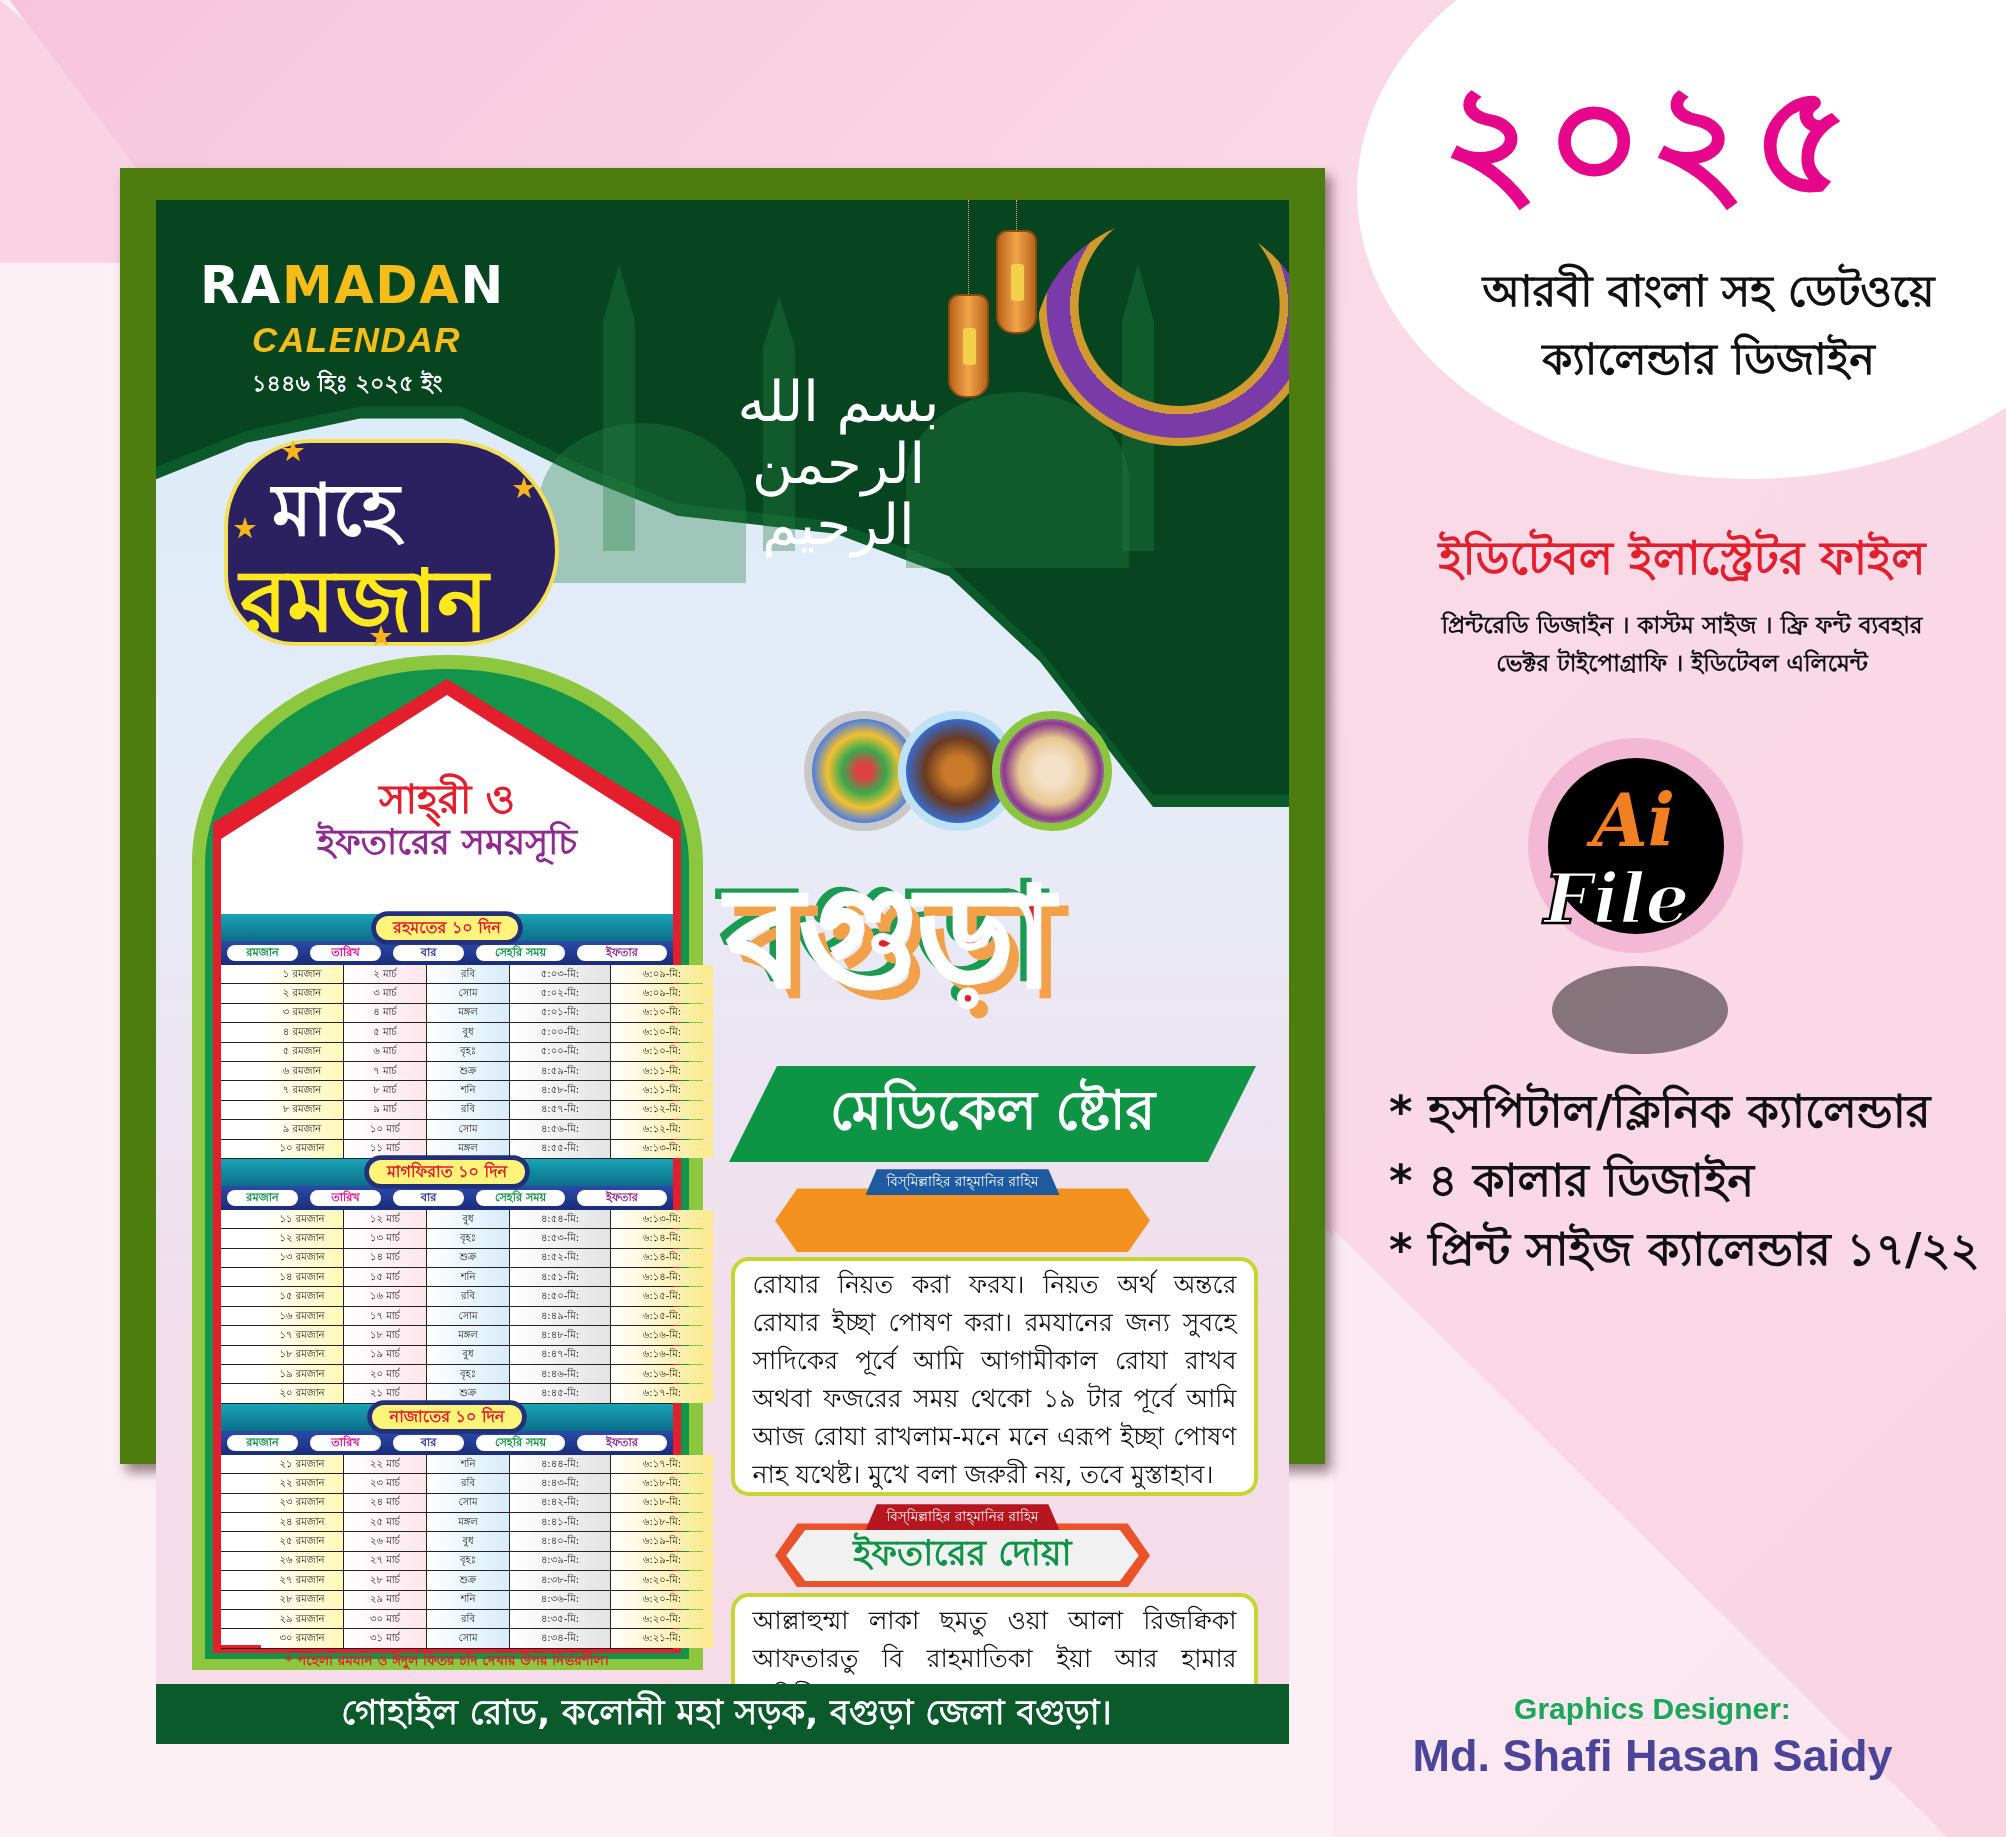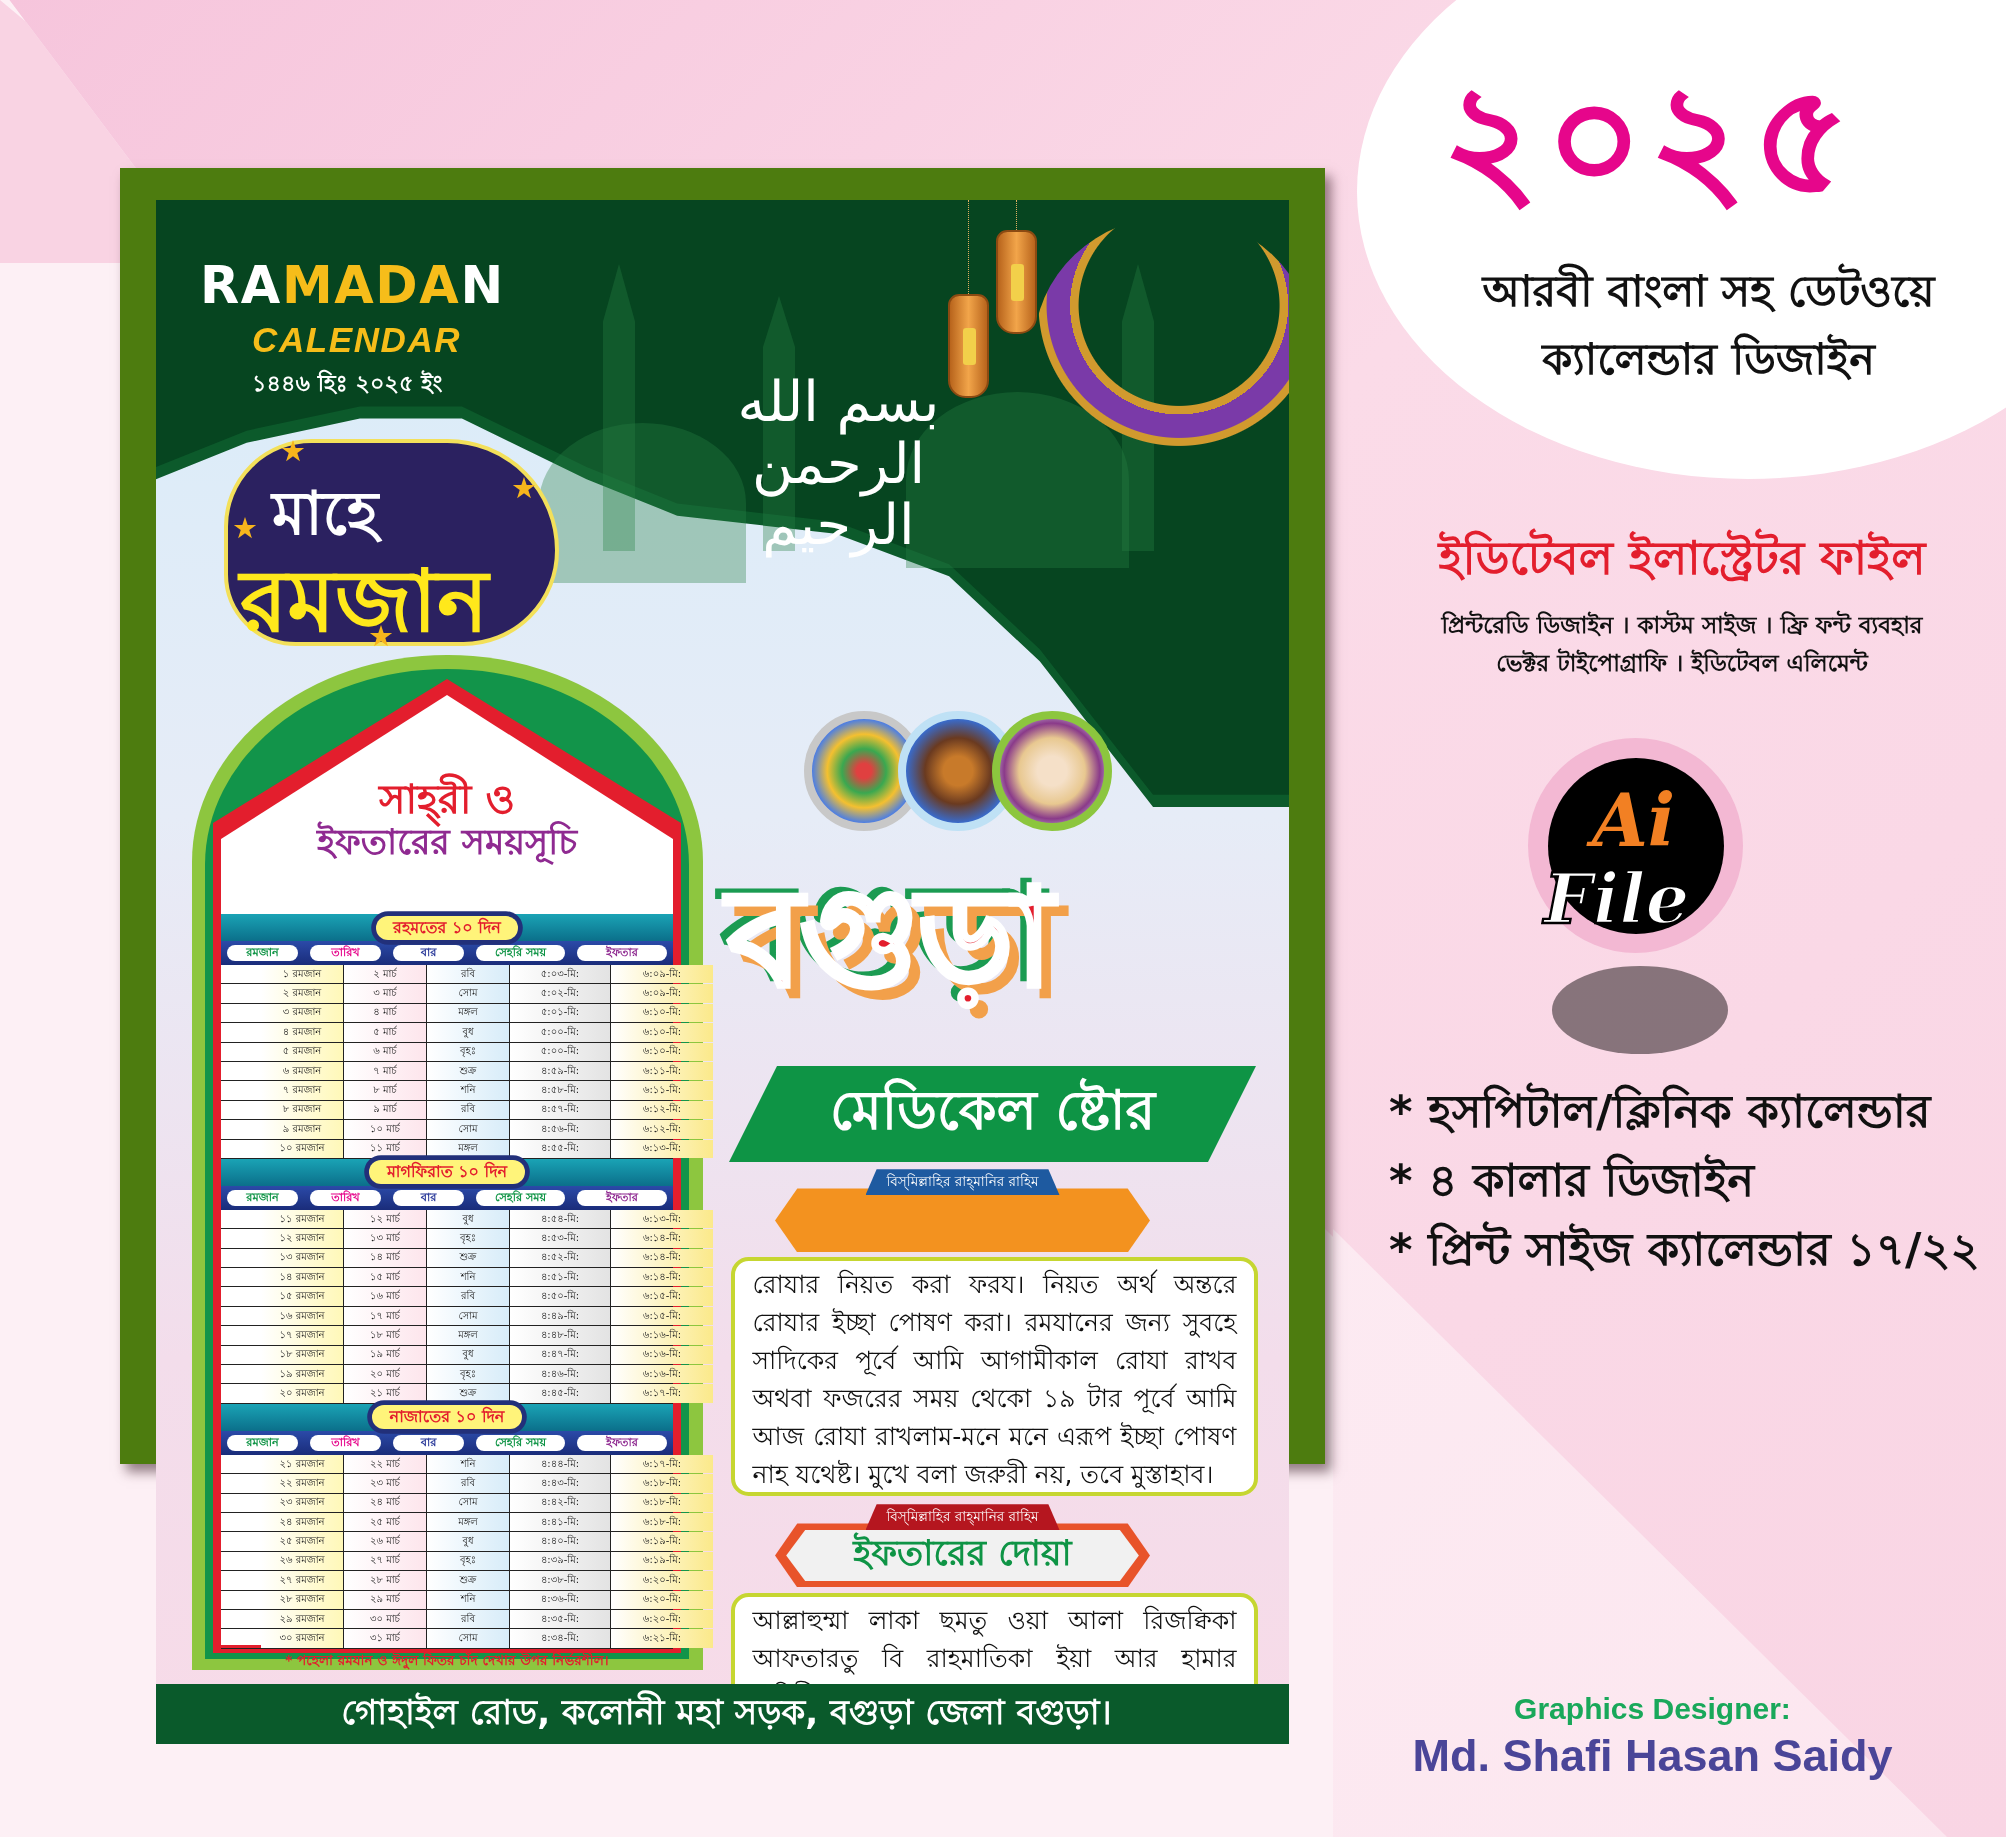--- a/index.html
+++ b/index.html
@@ -24,21 +24,21 @@
   .green-dark{position:absolute;left:0;top:0;width:1133px;height:607px;background:#064520;
     clip-path:polygon(0 0,100% 0,100% 98%,88% 98%,78% 74%,70% 60%,60% 53%,46% 50%,38% 44%,27% 34%,18% 34%,8% 38%,0 44%);}
   .mosque{position:absolute;background:rgba(40,130,70,0.35);}
   .ramadan-title{position:absolute;left:44px;top:56px;font-family:"DejaVu Sans",sans-serif;font-weight:900;font-size:51px;color:#fff;letter-spacing:1.6px;}
   .ramadan-title .y{color:#f6bd1a;}
   .calendar-sub{position:absolute;left:96px;top:120px;font-family:"Liberation Sans",sans-serif;font-weight:bold;font-style:italic;font-size:35px;color:#f6bd1a;letter-spacing:1.6px;}
   .year-sub{position:absolute;left:96px;top:166px;font-size:22.3px;font-weight:bold;color:#fff;}
 
   .mahe-ramzan{position:absolute;left:68px;top:239px;width:335px;height:207px;}
   .mahe-ramzan .blob{position:absolute;inset:0;background:#2b2160;border-radius:88px 112px 96px 72px;border:4.8px solid #f3e05a;}
-  .mahe-ramzan .l1{position:absolute;left:48px;top:28px;font-size:60px;font-weight:900;color:#fff;}
+  .mahe-ramzan .l1{position:absolute;left:48px;top:16px;font-size:72px;font-weight:900;color:#fff;}
   .mahe-ramzan .l2{position:absolute;left:16px;top:96px;font-size:86px;font-weight:900;color:#ffe81b;}
   .star{position:absolute;color:#f7b51c;font-size:29px;}
 
   .calligraphy{position:absolute;left:559px;top:112px;width:247px;height:303px;border-radius:45% 45% 50% 50%;
     display:flex;align-items:center;justify-content:center;}
   .calligraphy span{font-family:"DejaVu Serif",serif;font-size:56px;color:#fff;line-height:1.1;text-align:center;}
   .lantern{position:absolute;width:41px;height:104px;border-radius:11.2px 11.2px 17.6px 17.6px;background:linear-gradient(90deg,#b8641c,#f2a54a,#b8641c);border:2.4px solid #8b4a12;}
   .lantern::after{content:"";position:absolute;left:12.8px;top:32px;width:12.8px;height:37px;background:#f2d04a;border-radius:3.2px;}
   .chain{position:absolute;width:1.6px;border-left:1.6px dotted #e0b060;}
   .moon{position:absolute;left:878px;top:16px;width:279px;height:263px;border-radius:50%;

